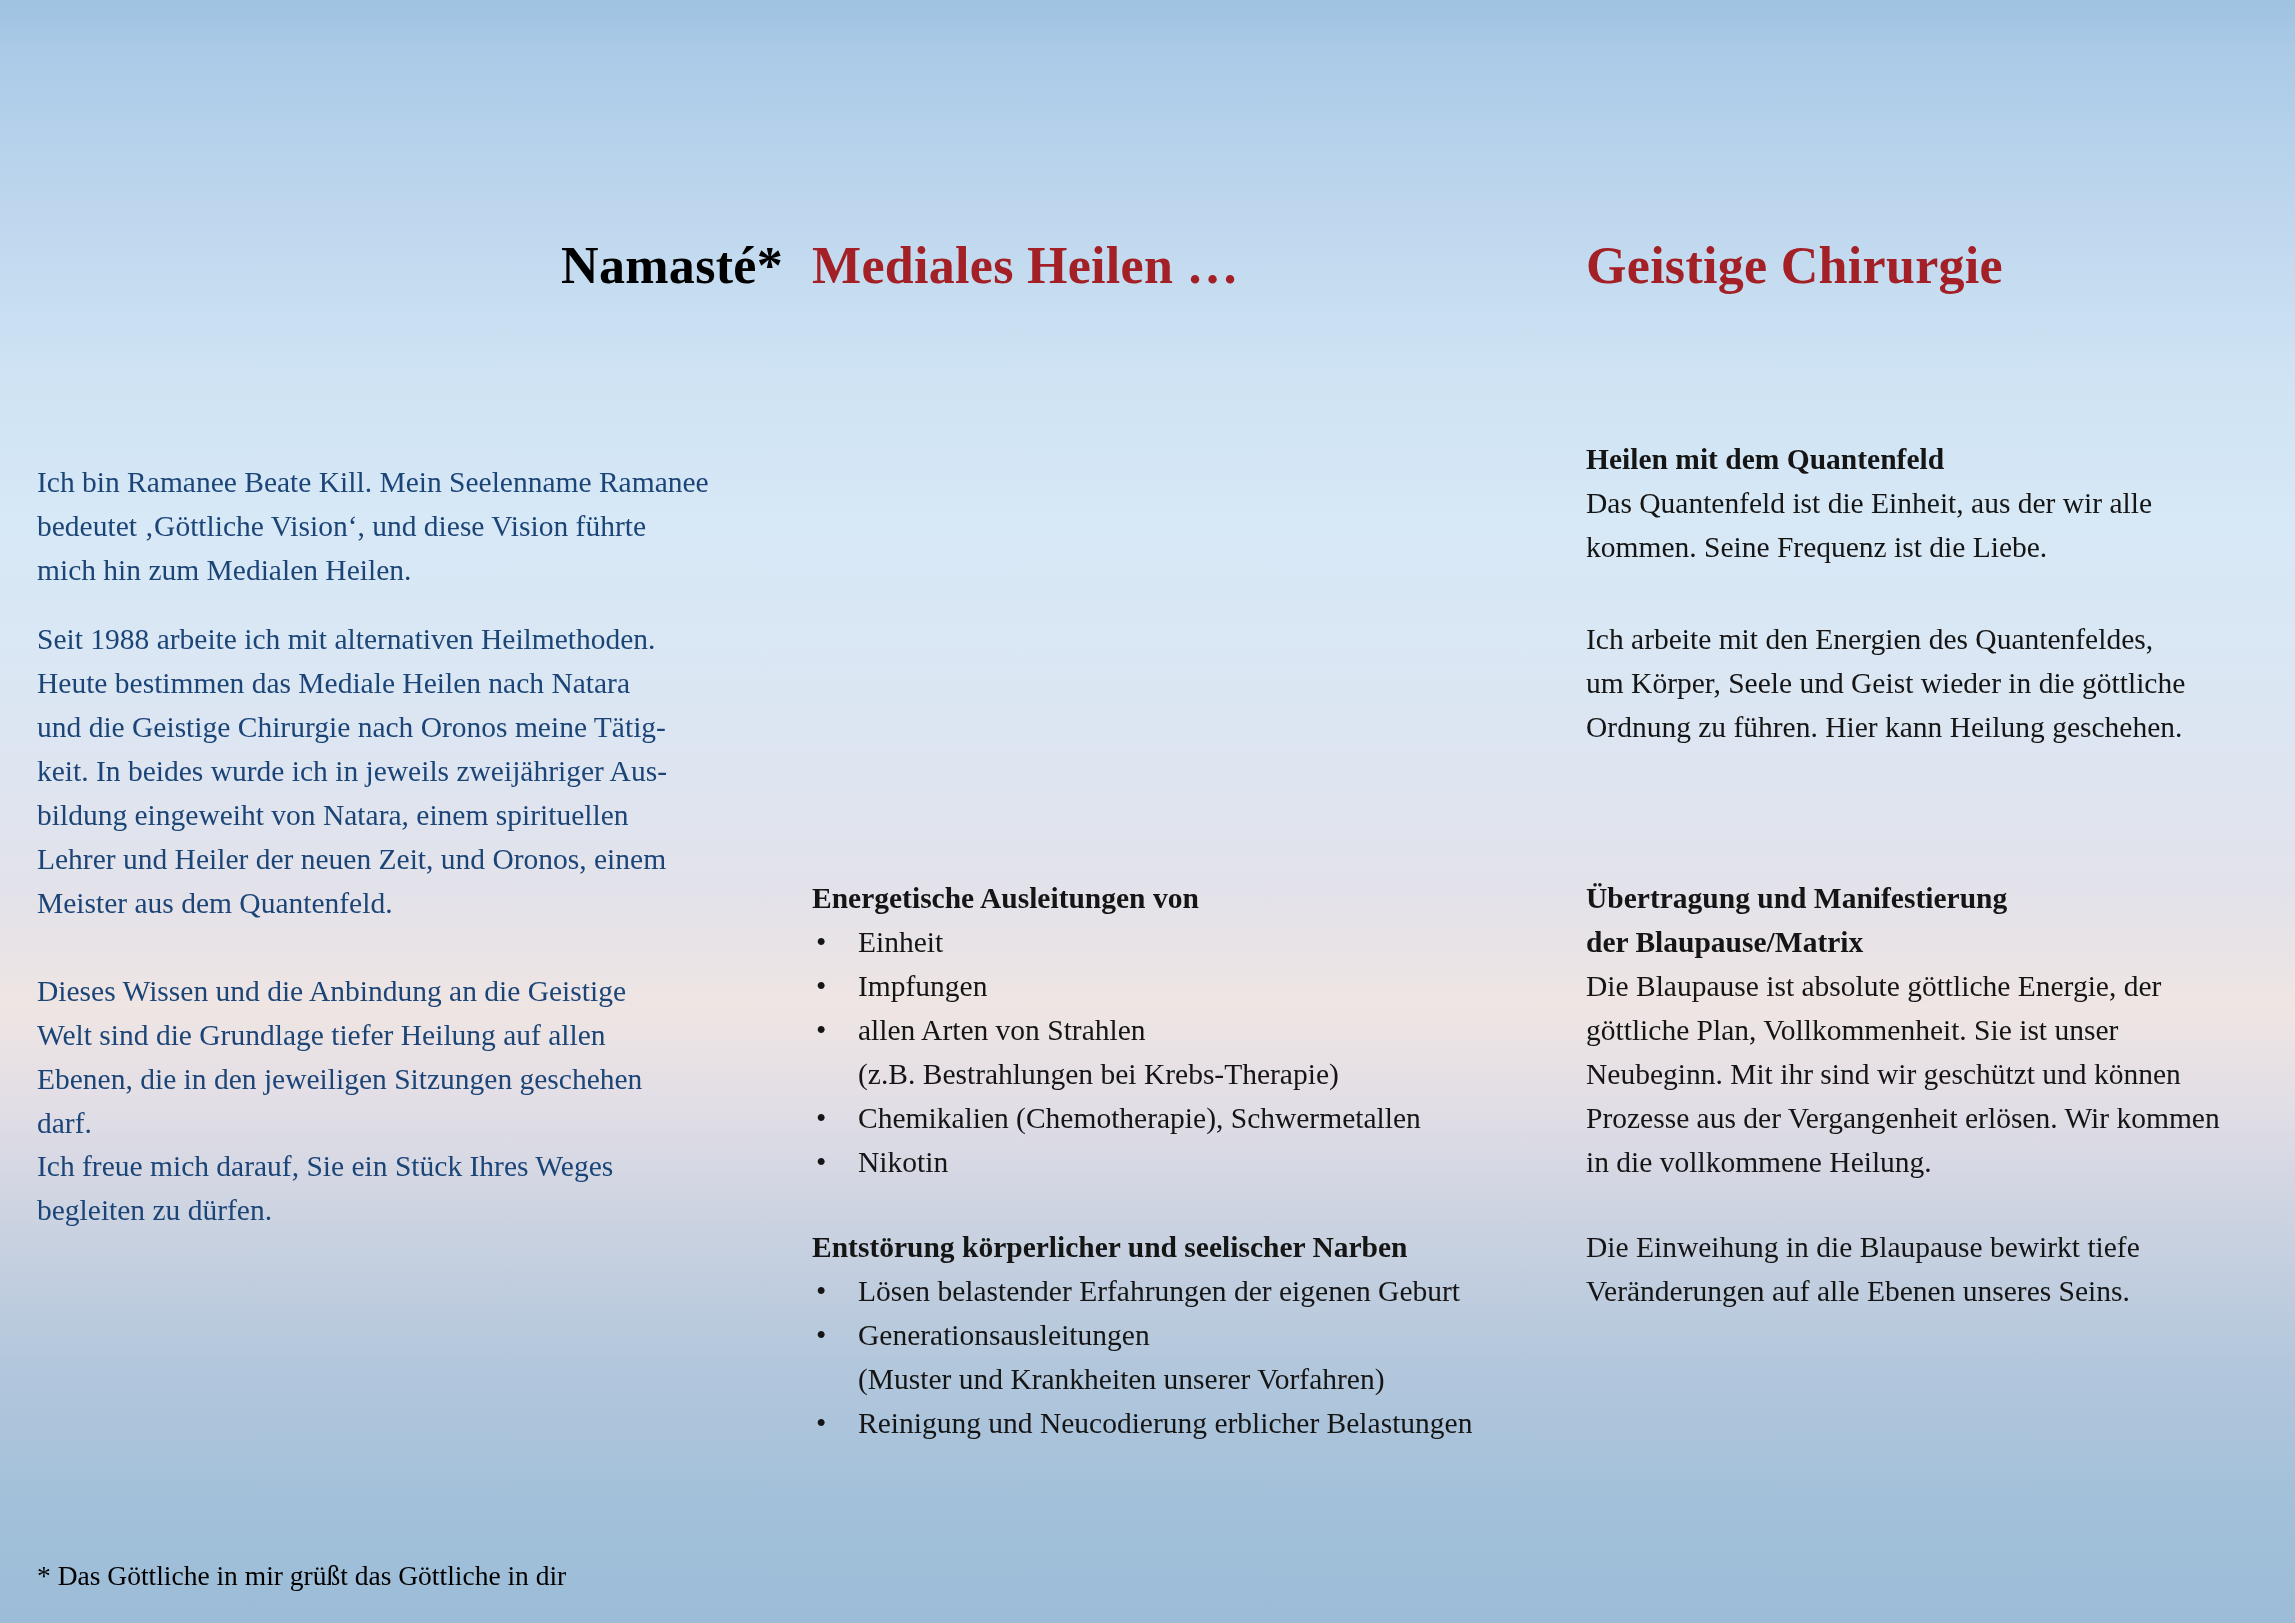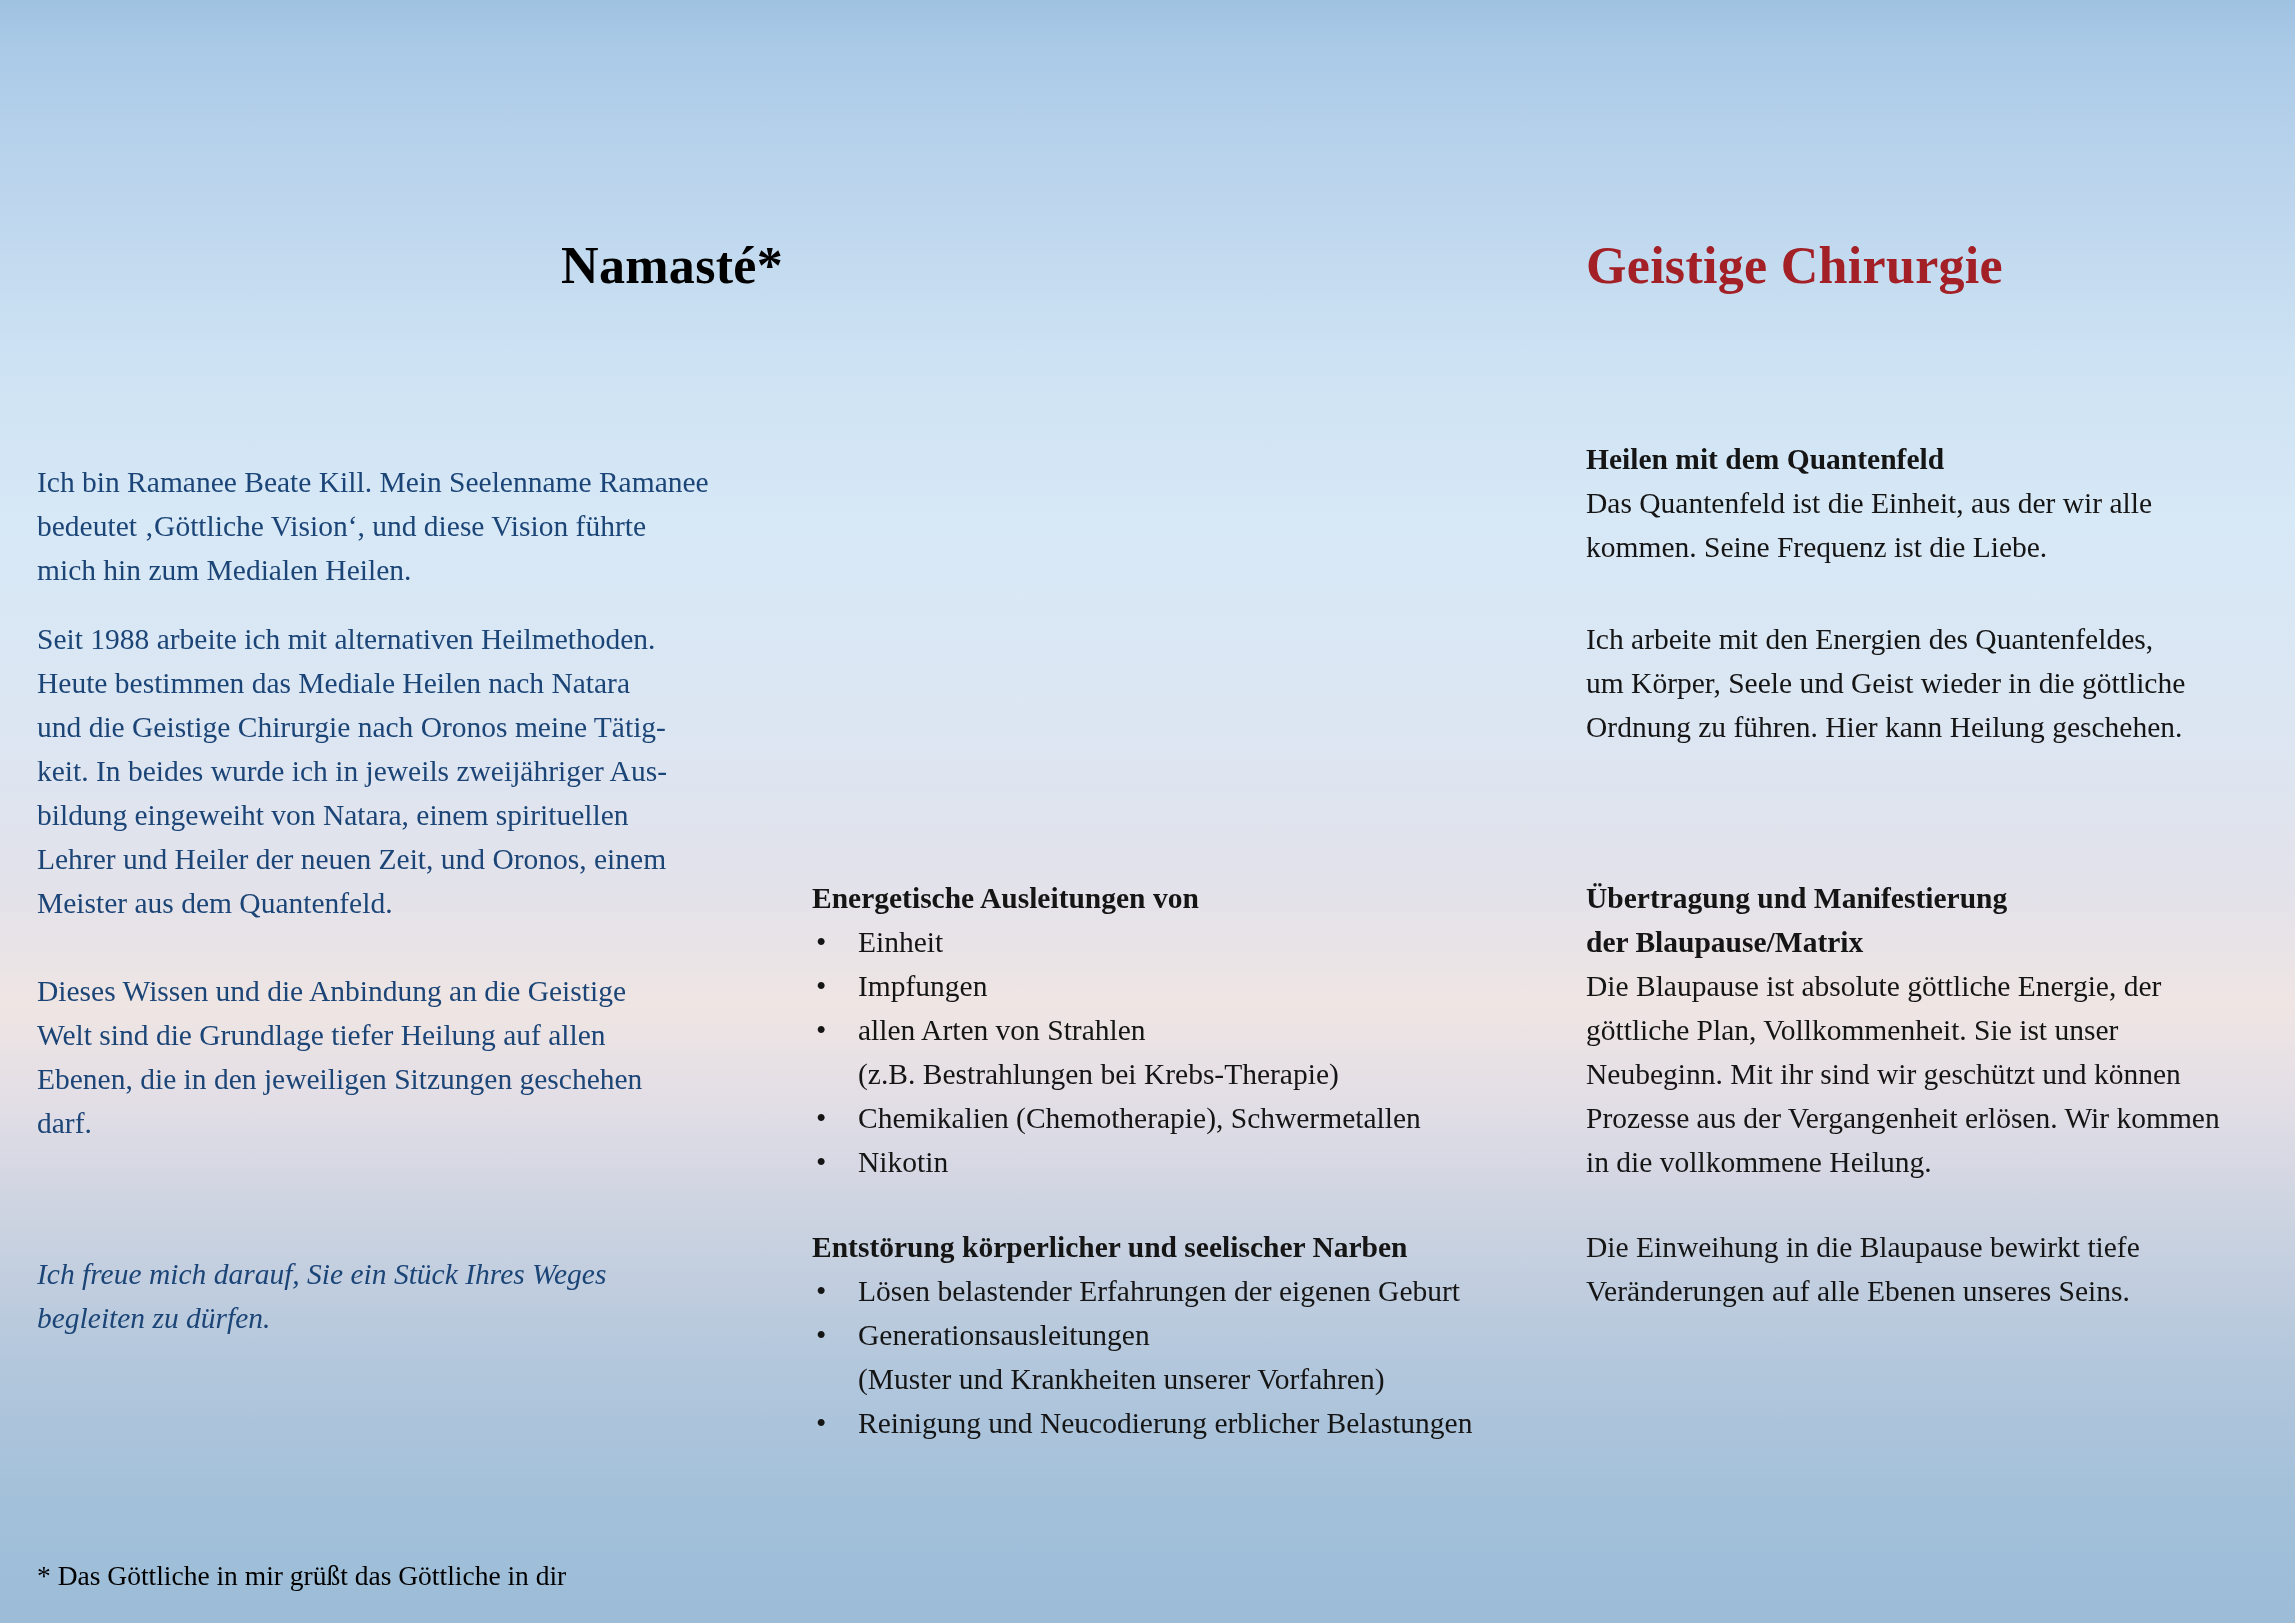--- a/index.html
+++ b/index.html
@@ -102,23 +102,24 @@
 keit. In beides wurde ich in jeweils zweijähriger Aus-
 bildung eingeweiht von Natara, einem spirituellen
 Lehrer und Heiler der neuen Zeit, und Oronos, einem
 Meister aus dem Quantenfeld.</div>
 
   <div class="block pre blue-text col-1" style="top: 969px;">Dieses Wissen und die Anbindung an die Geistige
 Welt sind die Grundlage tiefer Heilung auf allen
 Ebenen, die in den jeweiligen Sitzungen geschehen
 darf.</div>
 
-  <div class="block pre blue-text col-1" style="top: 1252px; font-style: italic;">Ich freue mich darauf, Sie ein Stück Ihres Weges
+  <div class="block pre blue-text col-1" style="top: 1144px;">Ich freue mich darauf, Sie ein Stück Ihres Weges
 begleiten zu dürfen.</div>
 
+  <h1 class="heading red col-2">Mediales Heilen …</h1>
 
 
 
   <div class="block black-text col-2" style="top: 876px;">
     <div class="section-title">Energetische Ausleitungen von</div>
     <ul class="bullets">
       <li>Einheit</li>
       <li>Impfungen</li>
       <li>allen Arten von Strahlen
 (z.B. Bestrahlungen bei Krebs-Therapie)</li>

